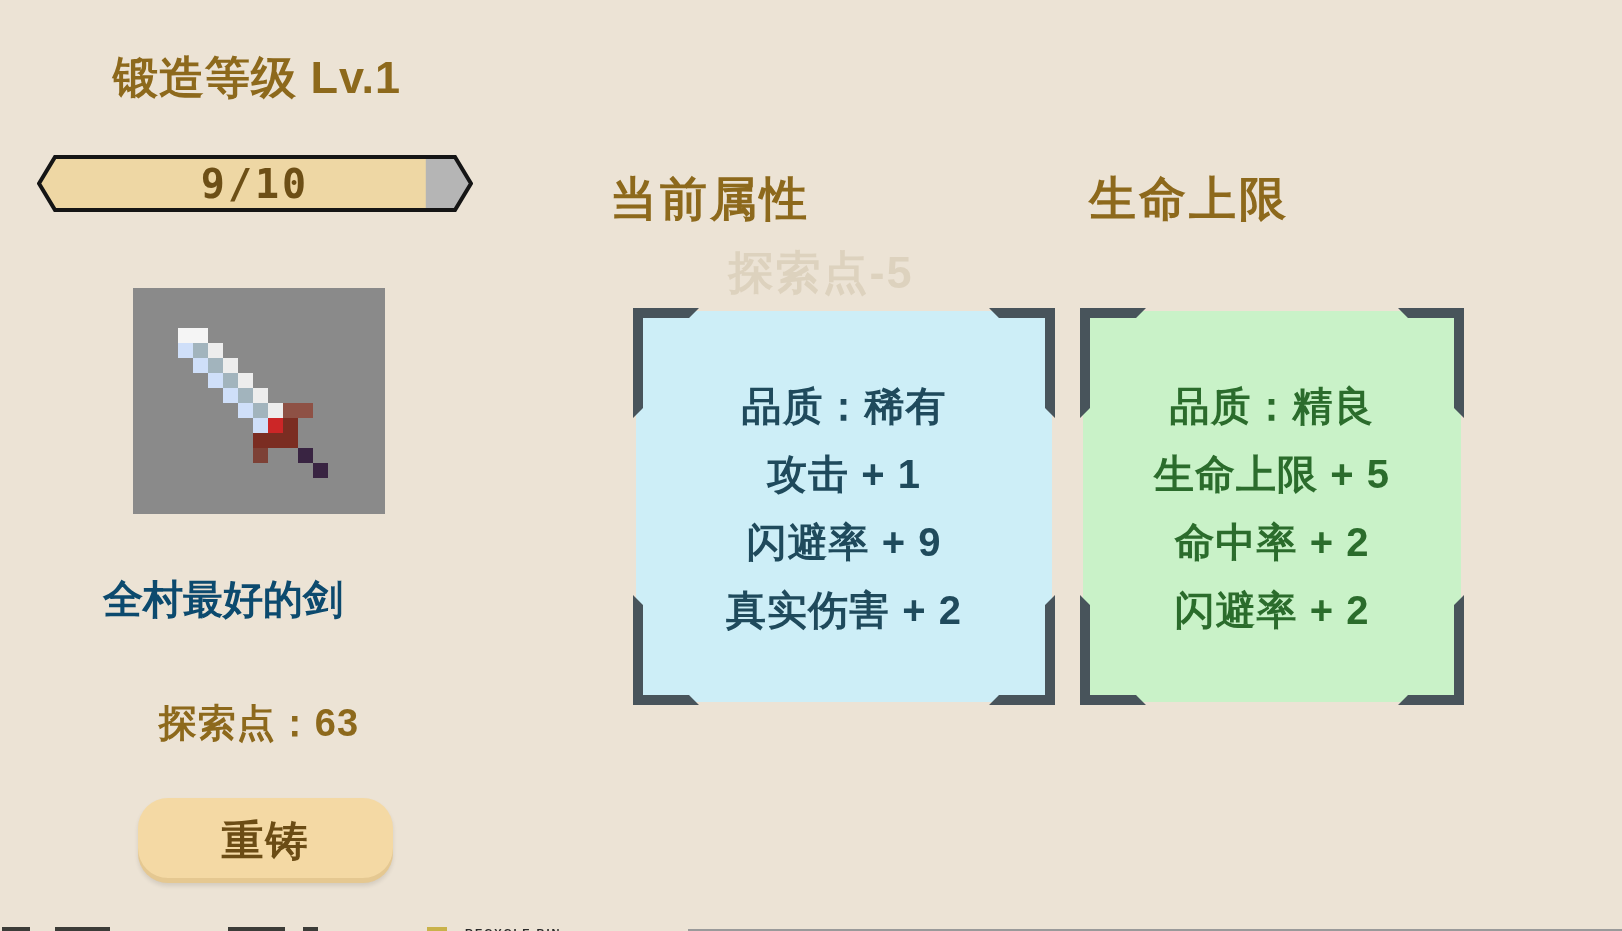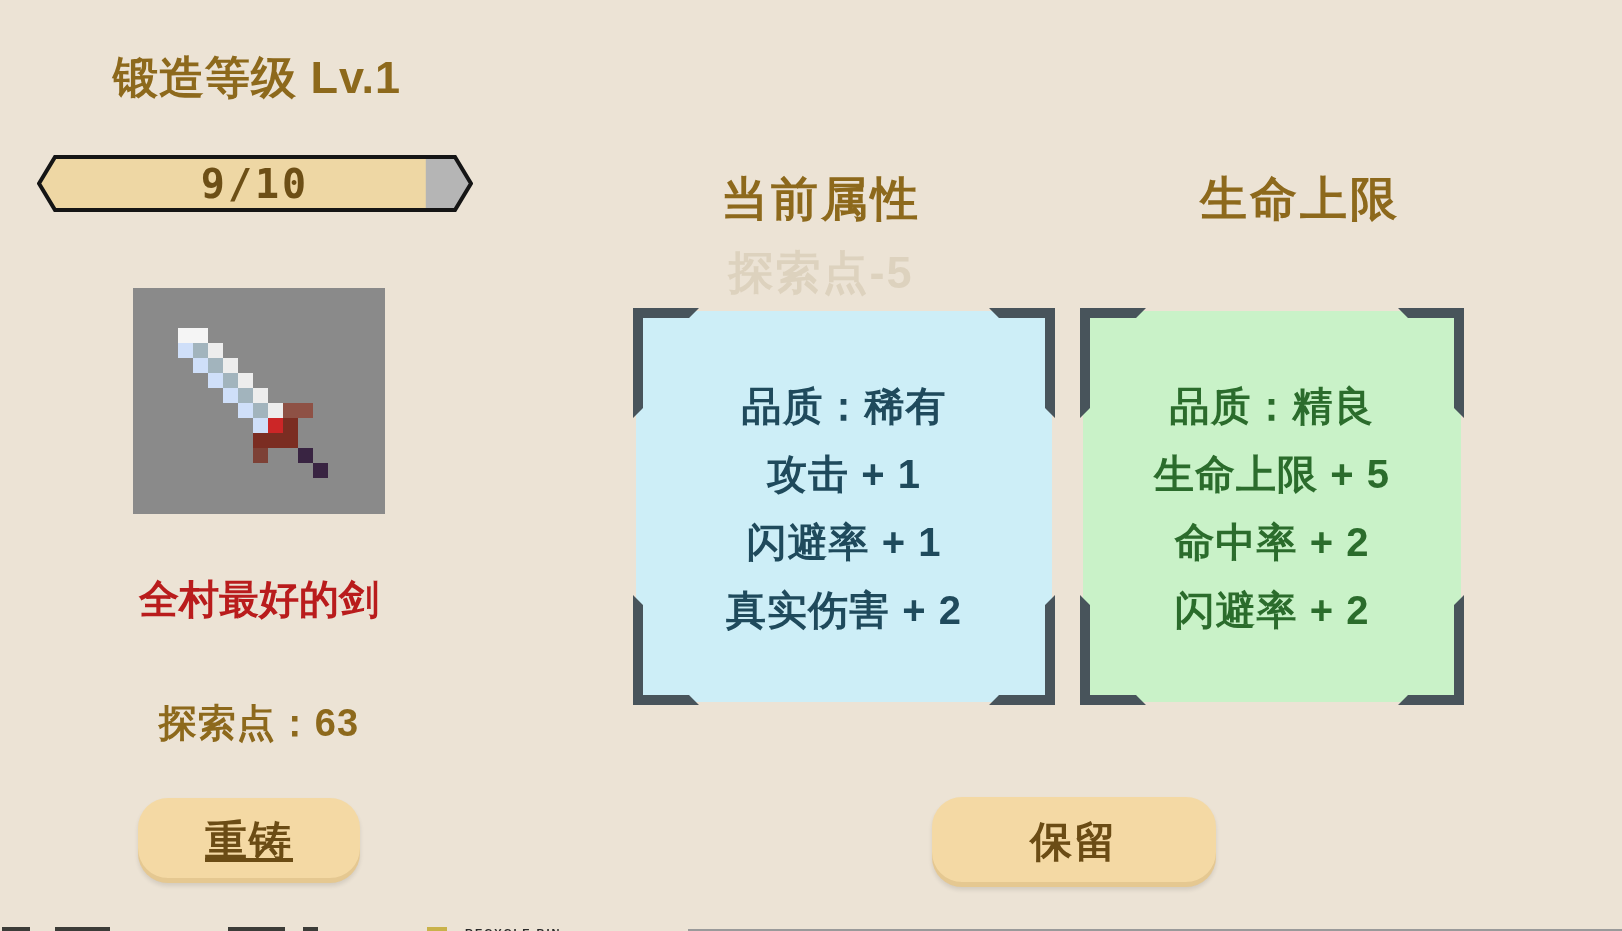--- a/index.html
+++ b/index.html
@@ -24,50 +24,50 @@
     background:#f4d9a4;
     border:none;border-radius:30px;
     font-family:inherit;
     font-size:42px;font-weight:700;color:#6b4c15;
     box-shadow:inset 0 -5px 0 rgba(160,120,60,.18), 0 3px 4px rgba(0,0,0,.10);
     cursor:pointer;
     letter-spacing:2px;
     padding:0;
   }
   .btn-back{left:1348px;top:19px;width:229px;height:91px;}
-  .btn-reforge{left:138px;top:798px;width:222px;height:85px;text-decoration:underline;}
+  .btn-reforge{left:138px;top:798px;width:255px;height:85px;}
   .btn-keep{left:932px;top:797px;width:284px;height:90px;}
   
   .xpbar{position:absolute;left:37px;top:155px;width:436px;height:45px;}
   .xpbar svg{position:absolute;left:0;top:0;}
   .xpbar .xp-label{
     position:absolute;left:0;top:0;width:100%;height:57px;
     display:flex;align-items:center;justify-content:center;
     font-family:"DejaVu Sans Mono","Liberation Mono",monospace;
     font-size:40px;font-weight:700;color:#6d4f16;letter-spacing:3px;
   }
   
   .item-box{
     position:absolute;left:133px;top:288px;width:252px;height:226px;
     background:#8a8a8a;
   }
   .sword{position:absolute;left:45px;top:40px;width:150px;height:150px;}
   .sword i{position:absolute;width:15px;height:15px;}
   .item-name{
     position:absolute;left:103px;top:572px;width:312px;
-    text-align:center;font-size:40px;font-weight:700;color:#b91c1c;
+    text-align:left;font-size:40px;font-weight:700;color:#0c4a6e;
   }
   .points{
     position:absolute;left:103px;top:698px;width:312px;
     text-align:center;font-size:38px;font-weight:700;color:#8d691c;
     letter-spacing:1px;
   }
   
   .panel-title{
-    position:absolute;top:168px;width:422px;text-align:center;
+    position:absolute;top:168px;width:422px;text-align:left;
     font-size:47px;font-weight:700;color:#8d691c;letter-spacing:3px;font-family:Liberation Serif, serif;
   }
   .pt-current{left:610px;}
   .pt-result{left:1089px;}
   .float-text{
     position:absolute;left:610px;top:243px;width:422px;text-align:center;
     font-size:45px;font-weight:700;color:#ddd2be;letter-spacing:2px;
   }
   .statbox{position:absolute;top:308px;height:397px;}
   .statbox .fill{position:absolute;left:3px;top:3px;right:3px;bottom:3px;}
@@ -158,41 +158,40 @@
   <div class="float-text">探索点-5</div>
   <div class="statbox sb-current">
     <div class="fill"></div>
     <div class="corner c-tl"></div>
     <div class="corner c-tr"></div>
     <div class="corner c-bl"></div>
     <div class="corner c-br"></div>
     <div class="stats">
       <div>品质：稀有</div>
       <div>攻击 + 1</div>
-      <div>闪避率 + 1</div>
+      <div>闪避率 + 9</div>
       <div>真实伤害 + 2</div>
     </div>
   </div>
 
   <div class="panel-title pt-result">生命上限</div>
   <div class="statbox sb-result">
     <div class="fill"></div>
     <div class="corner c-tl"></div>
     <div class="corner c-tr"></div>
     <div class="corner c-bl"></div>
     <div class="corner c-br"></div>
     <div class="stats">
       <div>品质：精良</div>
       <div>生命上限 + 5</div>
       <div>命中率 + 2</div>
       <div>闪避率 + 2</div>
     </div>
   </div>
 
-  <button class="btn btn-keep">保留</button>
 
   <div class="sliver">
     <div class="m" style="left:2px;width:28px"></div>
     <div class="m" style="left:55px;width:55px"></div>
     <div class="m" style="left:228px;width:57px"></div>
     <div class="m" style="left:303px;width:15px"></div>
     <div class="y" style="left:427px;width:20px"></div>
     <div class="rb">RECYCLE BIN</div>
     <div class="ln"></div>
   </div>

